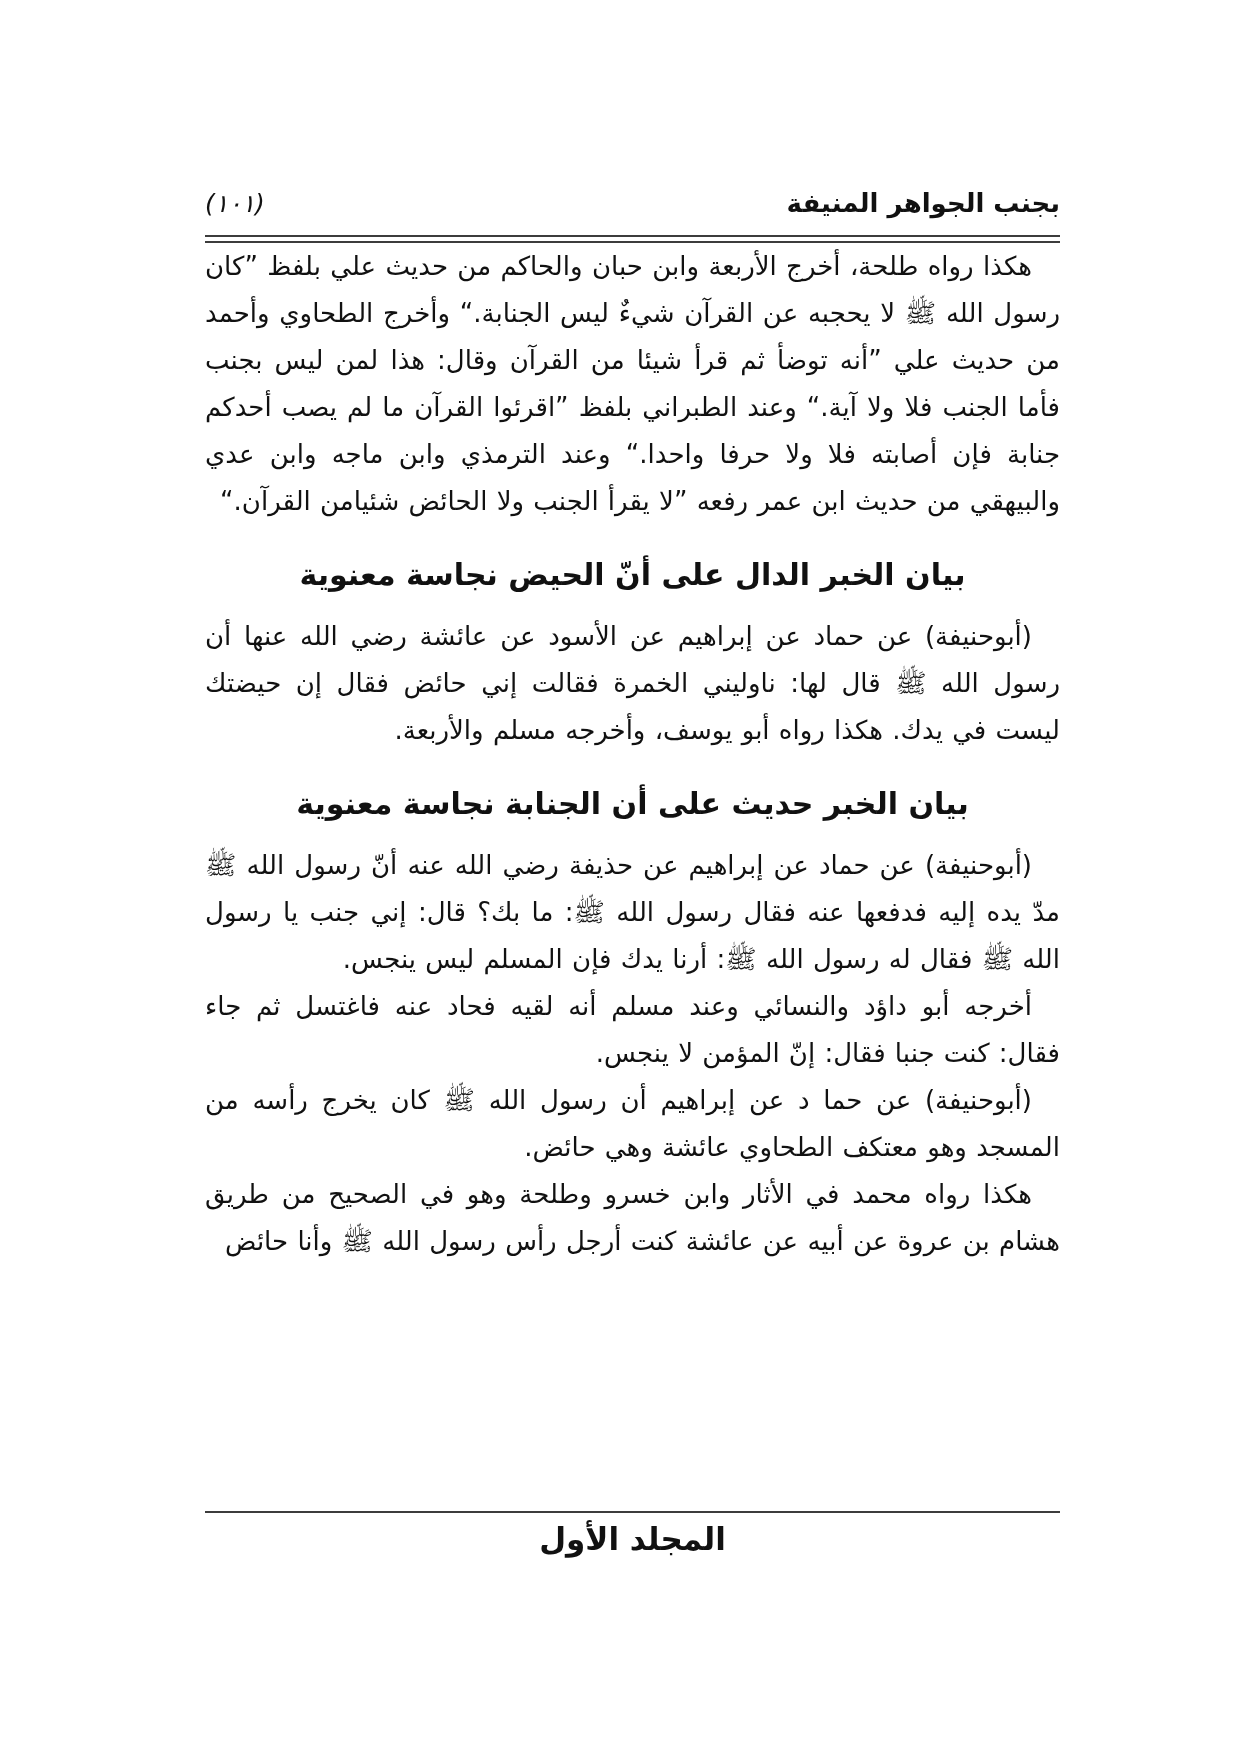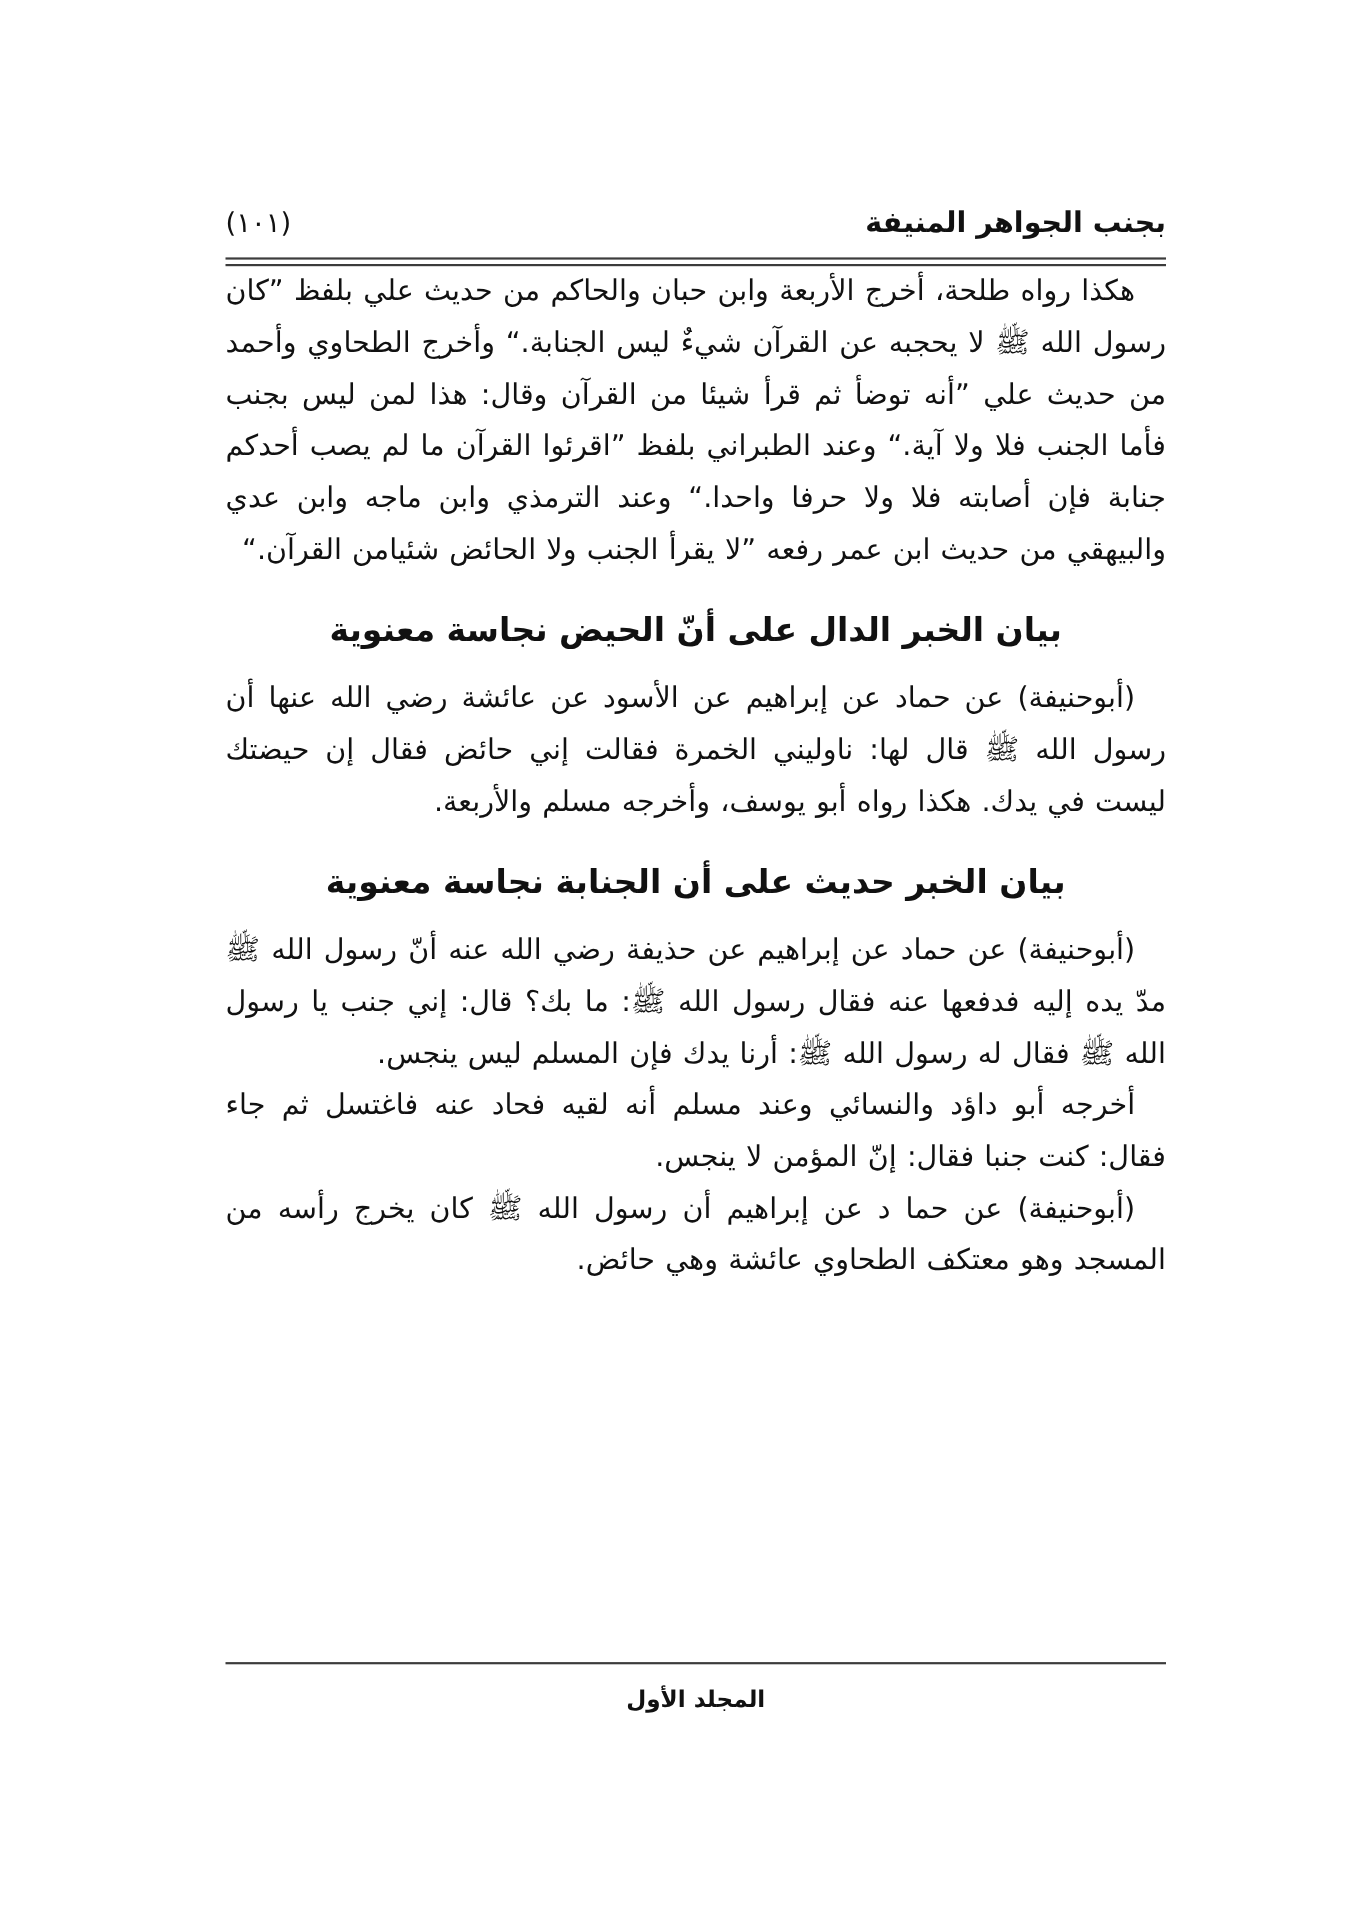--- a/index.html
+++ b/index.html
@@ -25,20 +25,21 @@
     display: flex;
     justify-content: space-between;
     align-items: baseline;
     font-weight: bold;
     font-size: 26px;
     line-height: 34px;
   }
   .page-number {
     font-weight: normal;
     font-size: 25px;
+    font-style: italic;
   }
   .header-rule {
     height: 4px;
     border-top: 2px solid #3c3c3c;
     border-bottom: 2px solid #3c3c3c;
     margin-top: 14px;
   }
   h2.section-heading {
     text-align: center;
     font-weight: bold;
@@ -57,23 +58,23 @@
   .page-footer {
     position: absolute;
     top: 1511px;
     right: 180px;
     left: 205px;
     border-top: 2.5px solid #3c3c3c;
     text-align: center;
   }
   .volume-label {
     display: inline-block;
-    margin-top: 20px;
+    margin-top: 8px;
     font-weight: bold;
-    font-size: 21px;
+    font-size: 31px;
   }
 </style>
 </head>
 <body>
 
 <div class="page">
   <div class="content">
 
     <div class="page-header">
       <span class="book-title">بجنب الجواهر المنيفة</span>
@@ -84,18 +85,19 @@
 
     <p class="body-paragraph">هكذا رواه طلحة، أخرج الأربعة وابن حبان والحاكم من حديث علي بلفظ ”كان رسول الله ﷺ لا يحجبه عن القرآن شيءٌ ليس الجنابة.“ وأخرج الطحاوي وأحمد من حديث علي ”أنه توضأ ثم قرأ شيئا من القرآن وقال: هذا لمن ليس بجنب فأما الجنب فلا ولا آية.“ وعند الطبراني بلفظ ”اقرئوا القرآن ما لم يصب أحدكم جنابة فإن أصابته فلا ولا حرفا واحدا.“ وعند الترمذي وابن ماجه وابن عدي والبيهقي من حديث ابن عمر رفعه ”لا يقرأ الجنب ولا الحائض شئيامن القرآن.“</p>
 
     <h2 class="section-heading">بيان الخبر الدال على أنّ الحيض نجاسة معنوية</h2>
     <p class="body-paragraph">(أبوحنيفة) عن حماد عن إبراهيم عن الأسود عن عائشة رضي الله عنها أن رسول الله ﷺ قال لها: ناوليني الخمرة فقالت إني حائض فقال إن حيضتك ليست في يدك. هكذا رواه أبو يوسف، وأخرجه مسلم والأربعة.</p>
 
     <h2 class="section-heading">بيان الخبر حديث على أن الجنابة نجاسة معنوية</h2>
     <p class="body-paragraph">(أبوحنيفة) عن حماد عن إبراهيم عن حذيفة رضي الله عنه أنّ رسول الله ﷺ مدّ يده إليه فدفعها عنه فقال رسول الله ﷺ: ما بك؟ قال: إني جنب يا رسول الله ﷺ فقال له رسول الله ﷺ: أرنا يدك فإن المسلم ليس ينجس.</p>
     <p class="body-paragraph">أخرجه أبو داؤد والنسائي وعند مسلم أنه لقيه فحاد عنه فاغتسل ثم جاء فقال: كنت جنبا فقال: إنّ المؤمن لا ينجس.</p>
     <p class="body-paragraph">(أبوحنيفة) عن حما د عن إبراهيم أن رسول الله ﷺ كان يخرج رأسه من المسجد وهو معتكف الطحاوي عائشة وهي حائض.</p>
+    <p class="body-paragraph">هكذا رواه محمد في الأثار وابن خسرو وطلحة وهو في الصحيح من طريق هشام بن عروة عن أبيه عن عائشة كنت أرجل رأس رسول الله ﷺ وأنا حائض</p>
   </div>
 
   <div class="page-footer">
     <span class="volume-label">المجلد الأول</span>
   </div>
 </div>
 
 </body></html>

